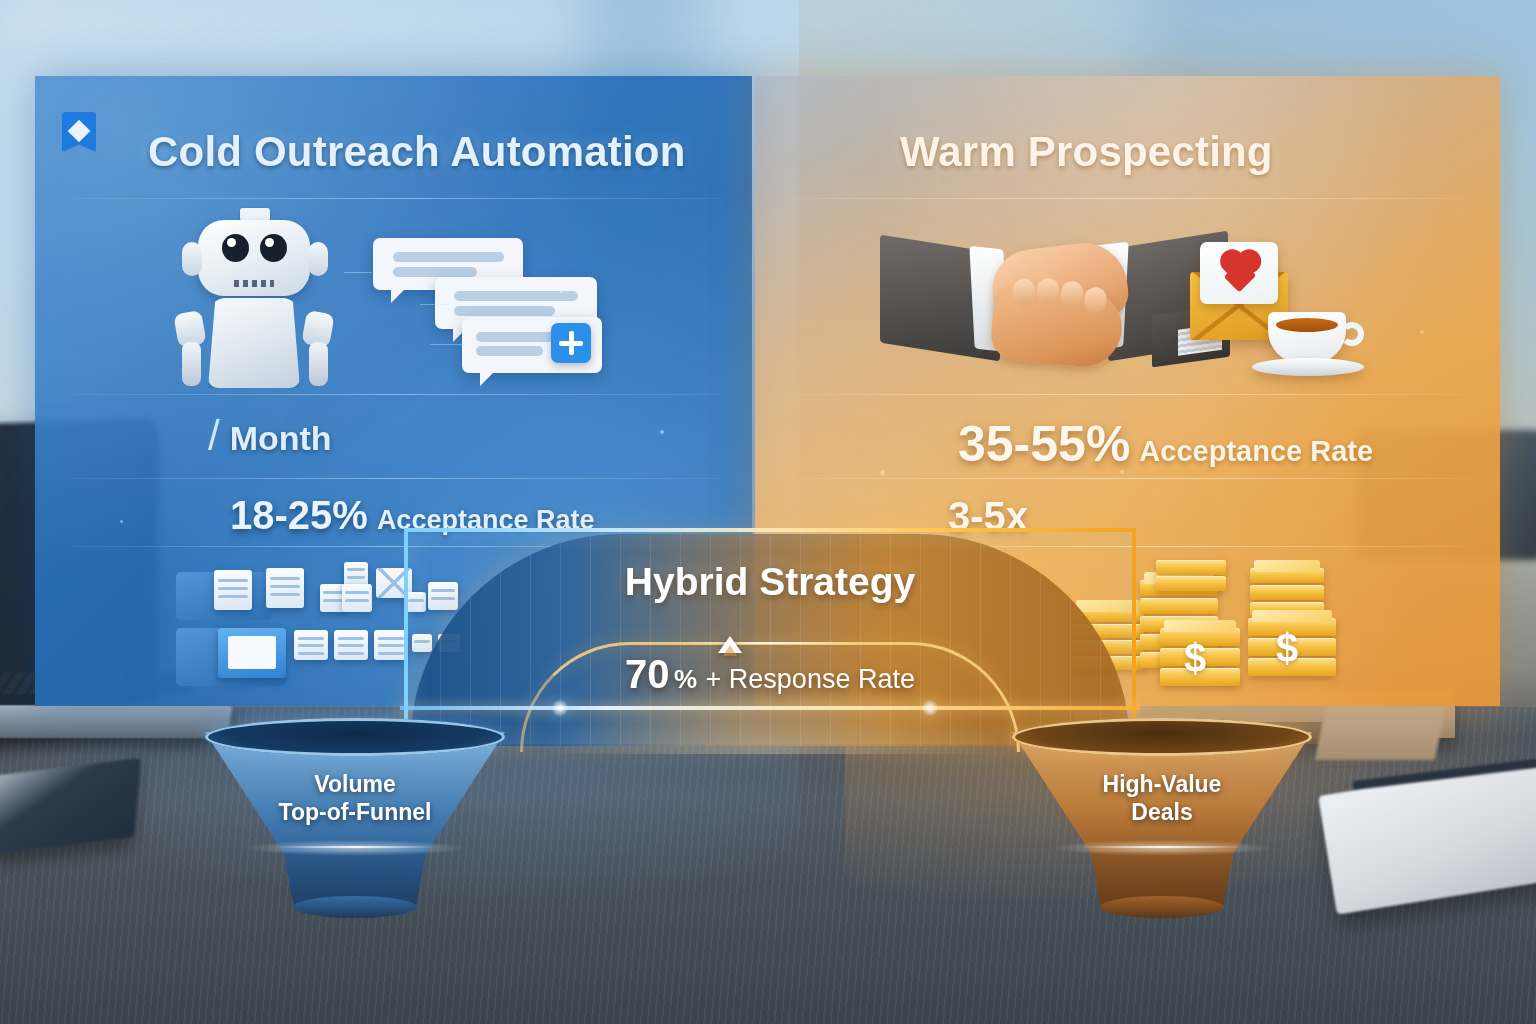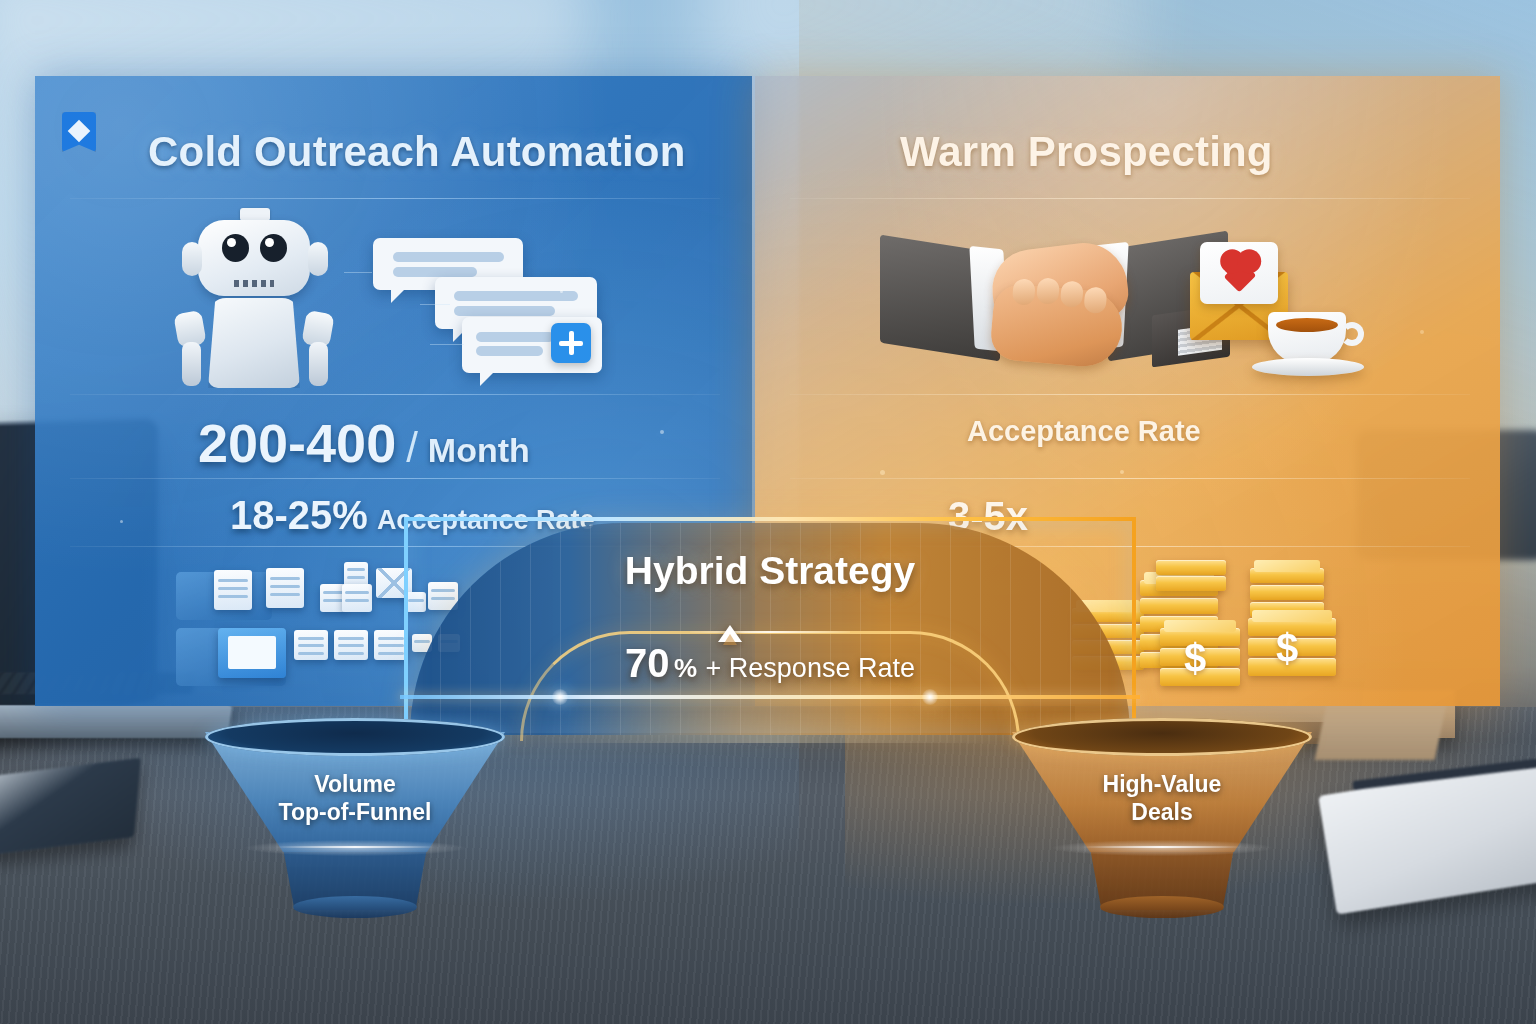--- a/index.html
+++ b/index.html
@@ -281,21 +281,21 @@
   
   .gold{position:absolute;left:1072px;top:552px;width:290px;height:148px;}
   .bar{position:absolute;border-radius:3px;
     background:linear-gradient(180deg,#ffe294,#f7c445 45%,#e8a623);
     box-shadow:0 3px 7px rgba(120,62,6,.35),inset 0 1px 0 rgba(255,255,255,.5);}
   .bar-top{position:absolute;border-radius:3px;background:linear-gradient(160deg,#ffeeb4,#f9cf66);}
   .dollar{position:absolute;color:#fff;font-weight:bold;font-size:40px;
     text-shadow:0 2px 4px rgba(140,70,8,.45);}
 
   
-  .bridge{position:absolute;left:400px;top:503px;width:740px;height:245px;}
+  .bridge{position:absolute;left:400px;top:514px;width:740px;height:245px;}
   .arch-fill{
     position:absolute;left:10px;top:20px;width:720px;height:212px;
     border-radius:360px 360px 0 0;
     background:
       linear-gradient(90deg,rgba(28,78,134,.92) 0%,rgba(46,98,152,.9) 22%,rgba(140,116,86,.9) 46%,rgba(186,126,50,.92) 66%,rgba(164,104,36,.92) 100%);
     box-shadow:0 0 34px rgba(255,188,92,.22);
   }
   .arch-slats{
     position:absolute;left:10px;top:20px;width:720px;height:212px;border-radius:360px 360px 0 0;
     background:repeating-linear-gradient(90deg,rgba(255,255,255,.10) 0 1px,transparent 1px 30px);
@@ -524,21 +524,20 @@
     </div>
     <div class="doc" style="left:236px;top:78px;width:20px;height:18px;">
         <i style="top:36%"></i>
       </div>
     <div class="doc" style="left:262px;top:78px;width:22px;height:18px;">
         <i style="top:36%"></i>
       </div>
   </div>
 
   <div class="statline stat-l1">
-    <span class="stat-big">200-400</span>
     <span class="stat-sep">/</span>
     <span class="stat-small">Month</span>
   </div>
   <div class="statline stat-l2">
     <span class="stat-big">18-25%</span>
     <span class="stat-small">Acceptance Rate</span>
   </div>
 
   <div class="hands">
     <div class="sleeve sl-left"></div>
@@ -555,20 +554,21 @@
   </div>
   <div class="doc-dark"></div>
   <div class="envelope"></div>
   <div class="env-card"></div>
   <div class="heart"></div>
   <div class="cup"></div>
   <div class="cup-handle"></div>
   <div class="saucer"></div>
 
   <div class="statline stat-r1">
+    <span class="stat-big">35-55%</span>
     <span class="stat-small">Acceptance Rate</span>
   </div>
   <div class="statline stat-r2">
     <span class="stat-big">3-5x</span>
   </div>
 
   <div class="gold">
 
     <div class="bar" style="left:0;top:56px;width:72px;height:14px;"></div>
     <div class="bar" style="left:0;top:72px;width:72px;height:14px;"></div>

